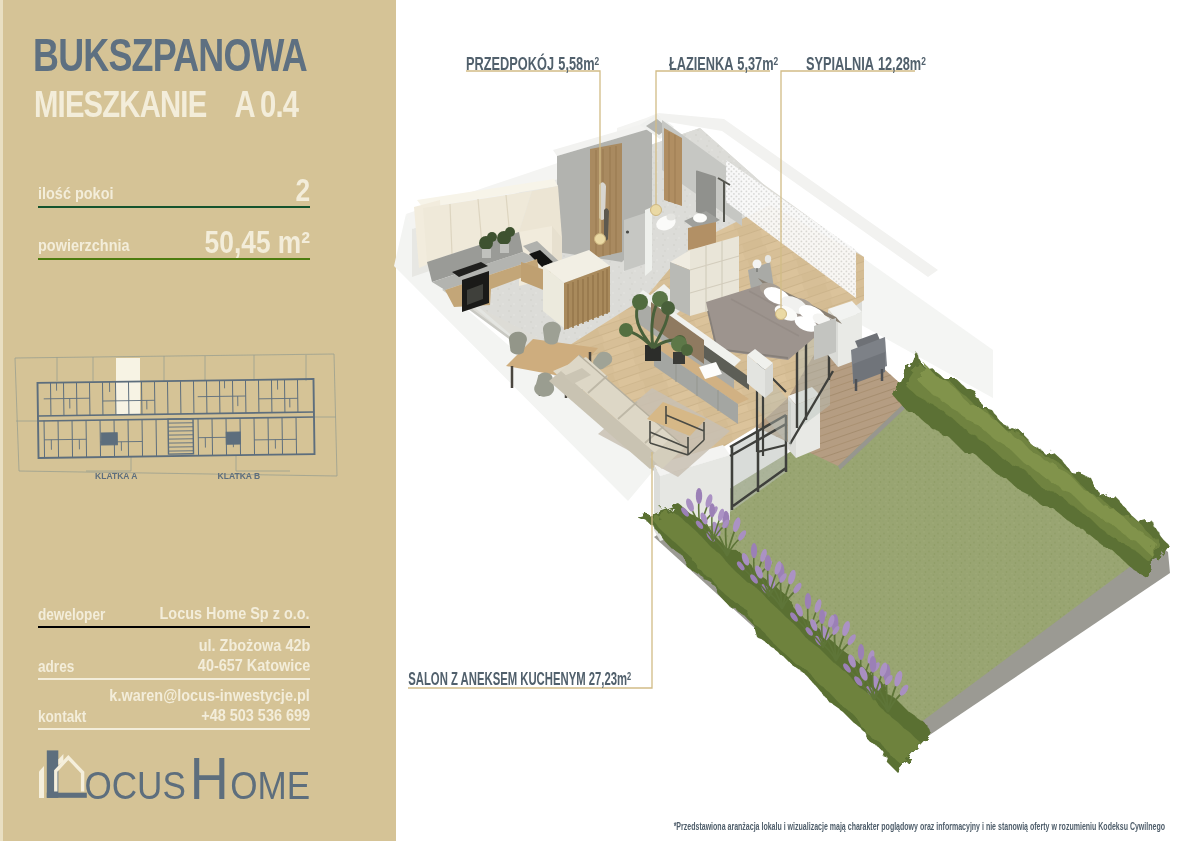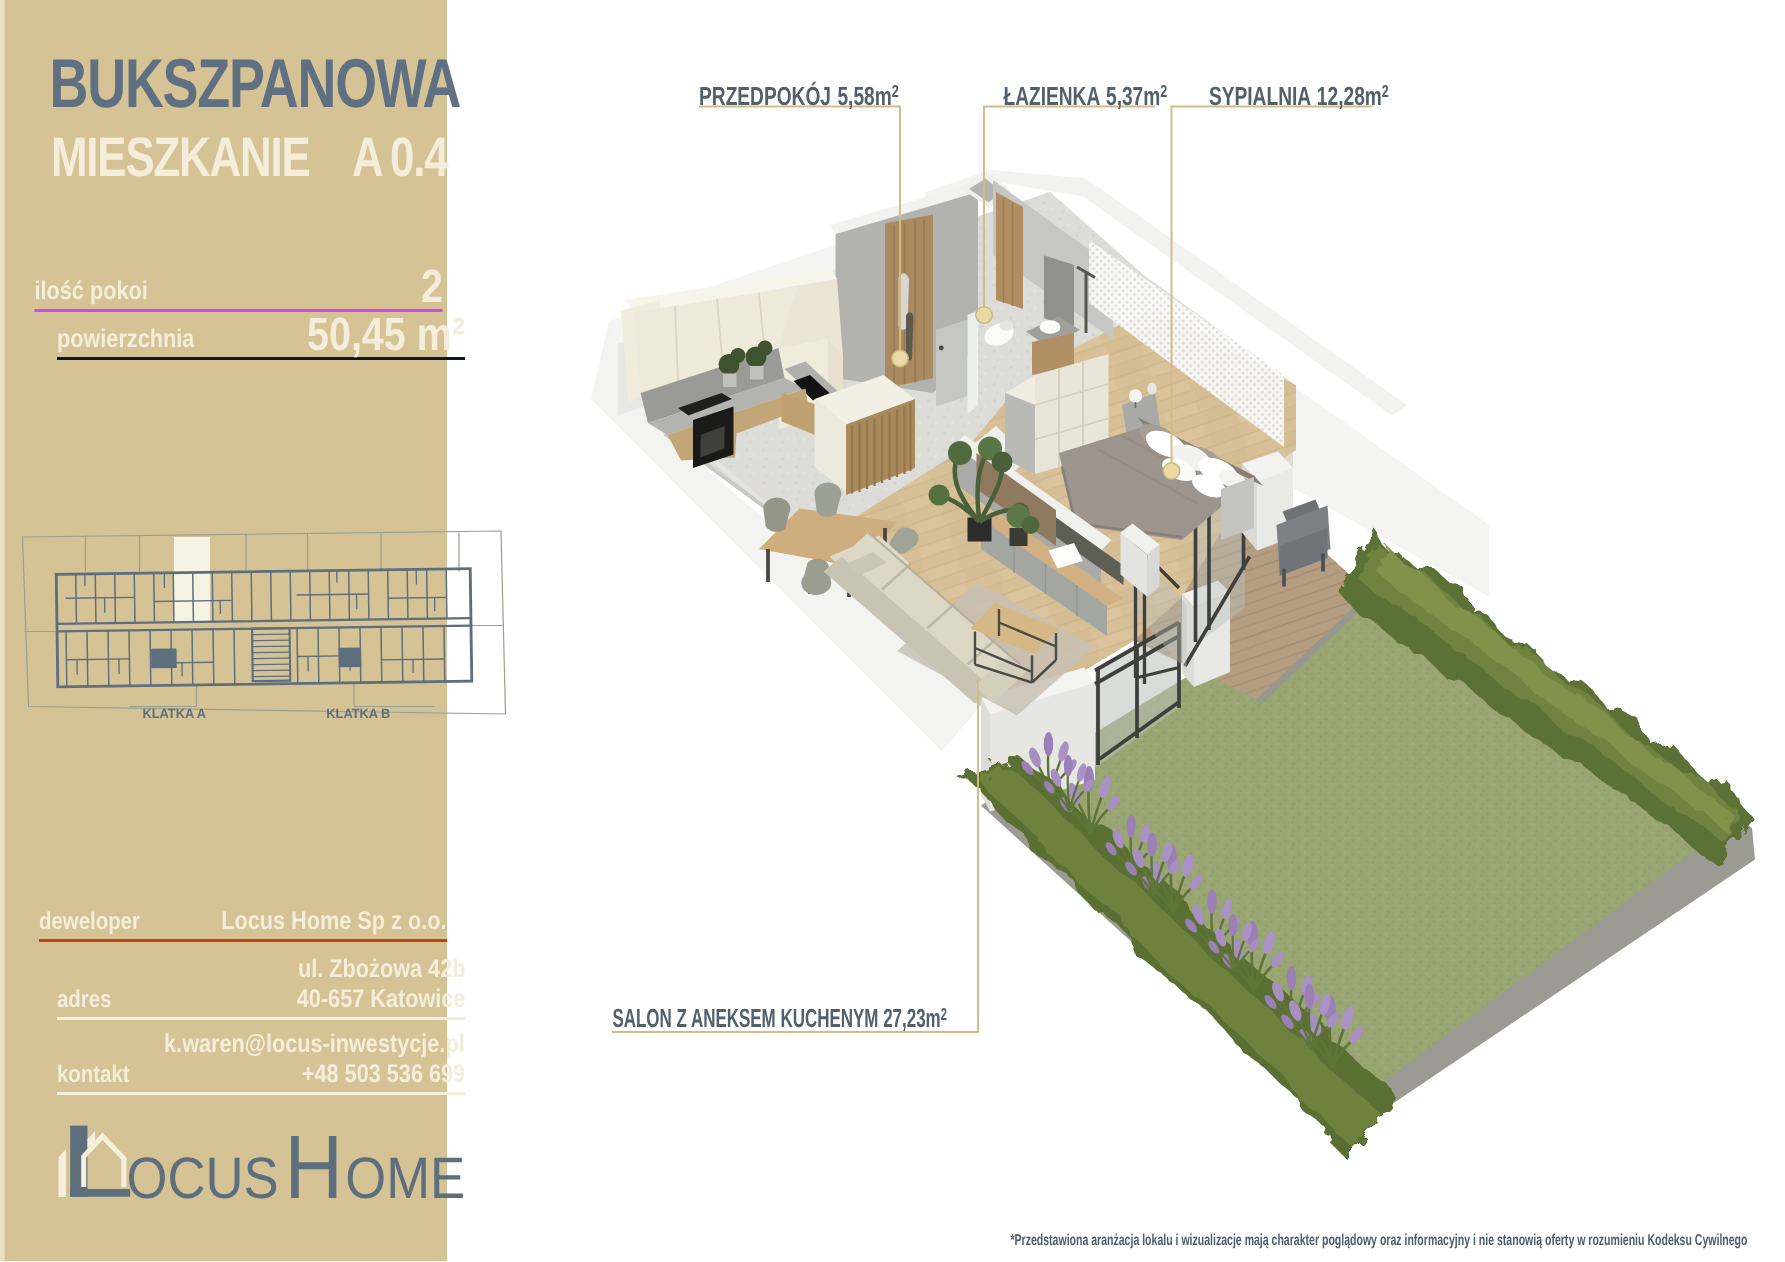--- a/index.html
+++ b/index.html
@@ -1,38 +1,38 @@
 <!DOCTYPE html>
 <html><head>
 <meta charset="utf-8">
 <style>
   html,body{margin:0;padding:0;}
   body{width:1190px;height:841px;position:relative;overflow:hidden;background:#fff;
        font-family:"Liberation Sans", sans-serif;}
-  #sidebar{position:absolute;left:0;top:0;width:298px;height:841px;background:#d5c396;}
+  #sidebar{position:absolute;left:0;top:0;width:396px;height:841px;background:#d5c396;}
   #plan{position:absolute;left:0;top:0;width:1190px;height:841px;}
 </style>
 </head>
 <body>
 
 <div id="sidebar">
 
   <div style="position:absolute;left:0;top:0;width:3px;height:841px;background:#e9dfc2;"></div>
 
   <div style="position:absolute;left:33px;top:28px;font-size:46px;font-weight:bold;color:#5e7081;letter-spacing:-1px;white-space:nowrap;transform:scaleX(0.78);transform-origin:0 50%;">BUKSZPANOWA</div>
 
   <div style="position:absolute;left:34px;top:84px;font-size:37px;font-weight:bold;color:#f3edda;letter-spacing:-1px;white-space:nowrap;transform:scaleX(0.79);transform-origin:0 50%;">MIESZKANIE&nbsp;&nbsp;&nbsp; A 0.4</div>
 
 
-  <div style="position:absolute;left:23px;top:186px;width:272px;border-bottom:2px solid #d946ef;height:20px;text-align:center;">
+  <div style="position:absolute;left:38px;top:186px;width:272px;border-bottom:2px solid #14532d;height:20px;text-align:center;">
     <span style="position:absolute;left:0;bottom:2px;font-size:17px;font-weight:bold;color:#f3edda;transform:scaleX(0.85);transform-origin:0 50%;white-space:nowrap;">ilość pokoi</span>
     <span style="position:absolute;right:0;bottom:-3px;font-size:31px;font-weight:bold;color:#f3edda;transform:scaleX(0.85);transform-origin:100% 50%;">2</span>
   </div>
 
-  <div style="position:absolute;left:38px;top:216px;width:272px;border-bottom:2px solid #0f172a;height:22px;text-decoration:underline;">
+  <div style="position:absolute;left:38px;top:236px;width:272px;border-bottom:2px solid #4d7c0f;height:22px;text-decoration:underline;">
     <span style="position:absolute;left:0;bottom:2px;font-size:17px;font-weight:bold;color:#f3edda;transform:scaleX(0.85);transform-origin:0 50%;">powierzchnia</span>
     <span style="position:absolute;right:0;bottom:-3px;font-size:31px;font-weight:bold;color:#f3edda;transform:scaleX(0.85);transform-origin:100% 50%;white-space:nowrap;">50,45 m²</span>
   </div>
 
   <svg id="minimap" style="position:absolute;left:0px;top:345px;" width="354" height="145" viewBox="0 0 354 145">
 
     <g stroke="#9aa08f" stroke-width="0.8" fill="none">
       <polygon points="15,13 334,9 337,131 19,126"></polygon>
       <path d="M57,12 L57,36 M93,12 L93,36 M164,11 L164,36 M205,11 L205,36 M254,10 L254,36 M306,10 L306,36"></path>
       <path d="M16,76 L38,76 M314,72 L336,72"></path>
@@ -53,21 +53,21 @@
       <path stroke-width="0.9" d="M168,78 L193,78 M168,82 L193,82 M168,86 L193,86 M168,90 L193,90 M168,94 L193,94 M168,98 L193,98 M168,102 L193,102 M168,106 L193,106"></path>
 
       <rect x="101" y="87" width="16" height="12" fill="#5d6e7d"></rect>
       <rect x="226" y="88" width="14" height="12" fill="#5d6e7d"></rect>
     </g>
 
     <text x="100" y="134" font-size="9" fill="#5d6e7d" font-weight="bold" transform="scale(0.95,1)" letter-spacing="0">KLATKA A</text>
     <text x="229" y="134" font-size="9" fill="#5d6e7d" font-weight="bold" transform="scale(0.95,1)" letter-spacing="0">KLATKA B</text>
   </svg>
 
-  <div style="position:absolute;left:26px;top:600px;width:272px;border-bottom:2px solid #c2410c;height:26px;">
+  <div style="position:absolute;left:38px;top:600px;width:272px;border-bottom:2px solid #000000;height:26px;">
     <span style="position:absolute;left:0;bottom:2px;font-size:16px;font-weight:bold;color:#f3edda;transform:scaleX(0.85);transform-origin:0 50%;">deweloper</span>
     <span style="position:absolute;right:0;bottom:2px;font-size:17px;font-weight:bold;color:#f3edda;transform:scaleX(0.85);transform-origin:100% 50%;white-space:nowrap;">Locus Home Sp z o.o.</span>
   </div>
 
   <div style="position:absolute;left:38px;top:634px;width:272px;border-bottom:2px solid #f3edda;height:44px;">
     <span style="position:absolute;left:0;bottom:2px;font-size:16px;font-weight:bold;color:#f3edda;transform:scaleX(0.85);transform-origin:0 50%;">adres</span>
     <span style="position:absolute;right:0;bottom:22px;font-size:17px;font-weight:bold;color:#f3edda;transform:scaleX(0.85);transform-origin:100% 50%;white-space:nowrap;">ul. Zbożowa 42b</span>
     <span style="position:absolute;right:0;bottom:2px;font-size:17px;font-weight:bold;color:#f3edda;transform:scaleX(0.85);transform-origin:100% 50%;white-space:nowrap;">40-657 Katowice</span>
   </div>
 

